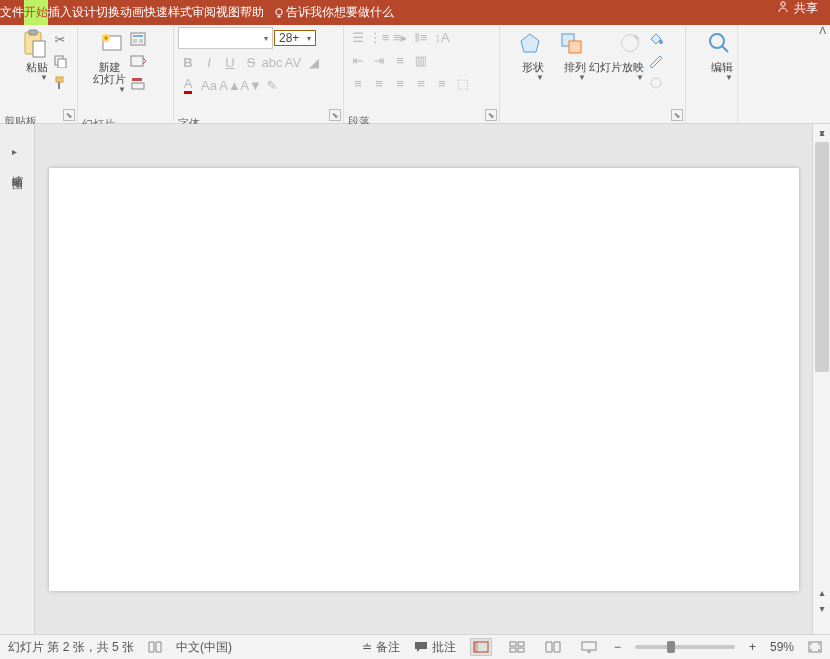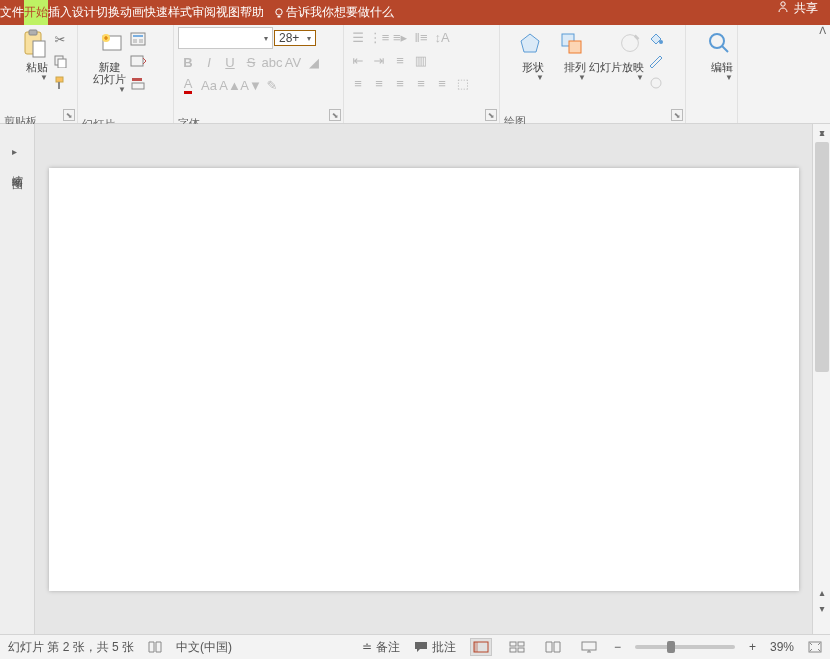--- a/index.html
+++ b/index.html
@@ -245,20 +245,21 @@
       </div>
       <div class="row">
         <div class="small-btn disabled">≡</div>
         <div class="small-btn disabled">≡</div>
         <div class="small-btn disabled">≡</div>
         <div class="small-btn disabled">≡</div>
         <div class="small-btn disabled">≡</div>
         <div class="small-btn disabled">⬚</div>
       </div>
     </div>
+    <div class="group-label">段落</div>
     <div class="dlauncher">⬊</div>
   </div>
 
   <div class="group" style="width:186px">
     <div class="group-body">
       <div class="big-btn" style="width:40px">
         <span class="icon">
             <svg width="26" height="26" viewBox="0 0 26 26">
               <path d="M13 3l9 7-3 11H7L4 10z" fill="#dbeaf7" stroke="#5b9bd5"></path>
             </svg>
@@ -304,21 +305,20 @@
           </div>
         <div class="small-btn disabled">
             <span>
               <svg width="16" height="14" viewBox="0 0 16 14">
                 <circle cx="8" cy="7" r="5" fill="none" stroke="#ccc"></circle>
               </svg>
             </span>
           </div>
       </div>
     </div>
-    <div class="group-label">绘图</div>
     <div class="dlauncher">⬊</div>
   </div>
 
   <div class="group" style="width:52px">
     <div class="group-body">
       <div class="big-btn" style="width:44px">
         <span class="icon">
             <svg width="26" height="28" viewBox="0 0 26 28">
               <circle cx="11" cy="11" r="7" fill="none" stroke="#5b9bd5" stroke-width="2"></circle>
               <path d="M16 16l6 6" stroke="#5b9bd5" stroke-width="2"></path>
@@ -399,20 +399,20 @@
       <svg width="16" height="12" viewBox="0 0 16 12">
         <rect x="1" y="1" width="14" height="8" fill="none" stroke="#888"></rect>
         <path d="M6 11h4M8 9v2" stroke="#888"></path>
       </svg>
     </div>
   <span class="status-btn">−</span>
   <div class="zoom-slider">
       <div class="zoom-thumb" style="left:32px"></div>
     </div>
   <span class="status-btn">+</span>
-  <span>39%</span>
+  <span>59%</span>
   <span class="status-btn">
       <svg width="14" height="12" viewBox="0 0 14 12">
         <rect x="1" y="1" width="12" height="10" fill="none" stroke="#888"></rect>
         <path d="M4 4l-2-2M10 4l2-2M4 8l-2 2M10 8l2 2" stroke="#888"></path>
       </svg>
     </span>
 </div>
 
 </body></html>

